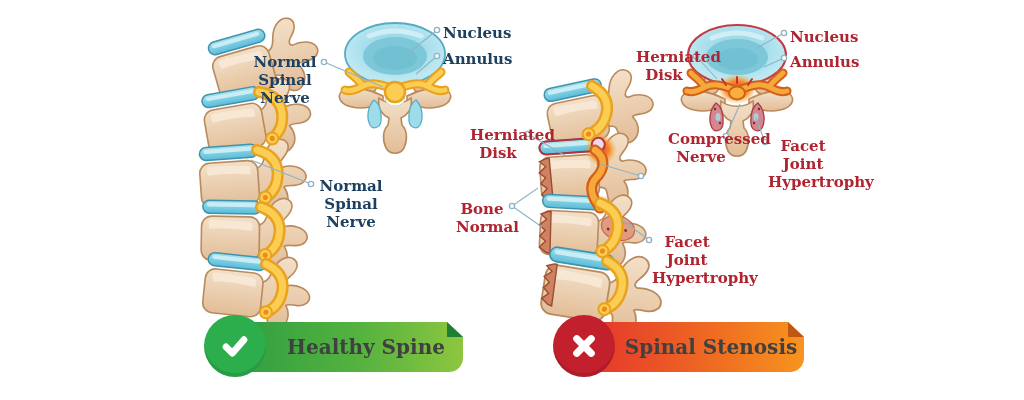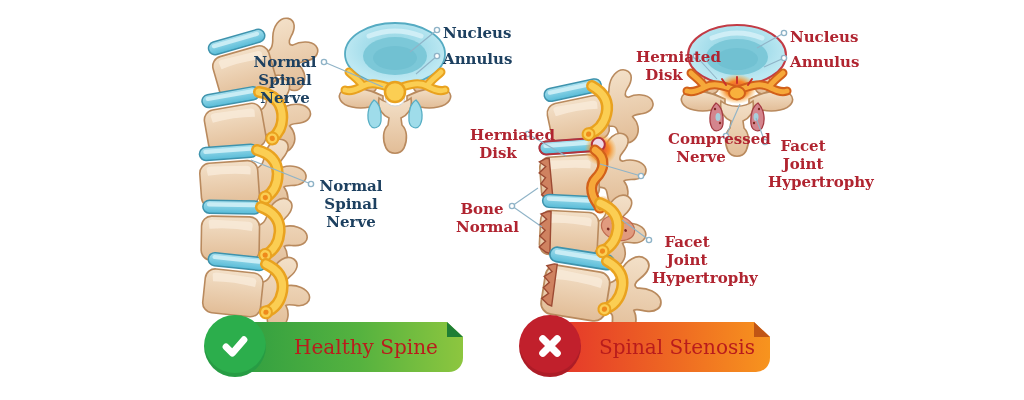--- a/index.html
+++ b/index.html
@@ -10,36 +10,36 @@
   .lbl{position:absolute;font-family:"DejaVu Serif",serif;font-weight:bold;
        font-size:15px;line-height:1.2;text-align:center;}
   .lbl.navy{color:#1d4060;}
   .lbl.red{color:#b02430;}
   .lbl.ta-l{text-align:left;}
   
   .banner{position:absolute;top:322px;height:50px;}
   .banner .bar{position:absolute;inset:0;border-radius:10px 0 14px 10px;}
   .banner-green{left:233px;width:230px;}
   .banner-green .bar{background:linear-gradient(90deg,#2f9e41,#55b23f 55%,#8dc63f);}
-  .banner-red{left:548px;width:222px;}
+  .banner-red{left:582px;width:222px;}
   .banner-red .bar{background:linear-gradient(90deg,#e4332b,#ef6c22 60%,#f7941e);}
   .notch{position:absolute;top:0;right:0;width:16px;height:15px;background:#fff;
          clip-path:polygon(0 0,100% 0,100% 100%);}
   .fold{position:absolute;top:0;right:0;width:16px;height:15px;
         clip-path:polygon(0 0,100% 100%,0 100%);}
   .fold-green{background:#1e7e34;}
   .fold-red{background:#c05515;}
   .badge{position:absolute;top:-7px;left:-29px;width:62px;height:62px;border-radius:50%;
          display:flex;align-items:center;justify-content:center;
          box-shadow:inset 0 -4px 0 rgba(0,0,0,.10);}
   .badge-green{background:#2cae4c;}
   .badge-red{background:#c1202c;}
   .banner-label{position:absolute;left:44px;right:8px;top:0;bottom:0;display:flex;
-         align-items:center;justify-content:center;color:#b91c1c;
-         font-family:"DejaVu Serif",serif;font-weight:normal;font-size:20px;white-space:nowrap;}
+         align-items:center;justify-content:center;color:#404040;
+         font-family:"DejaVu Serif",serif;font-weight:bold;font-size:20px;white-space:nowrap;}
 </style>
 </head>
 <body>
 
 <div class="stage">
 
   <svg class="art" width="1024" height="400" viewBox="0 0 1024 400">
     <defs>
       <linearGradient id="gBone" x1="0" y1="0" x2="0" y2="1">
         <stop offset="0" stop-color="#f3e0c8"></stop>

